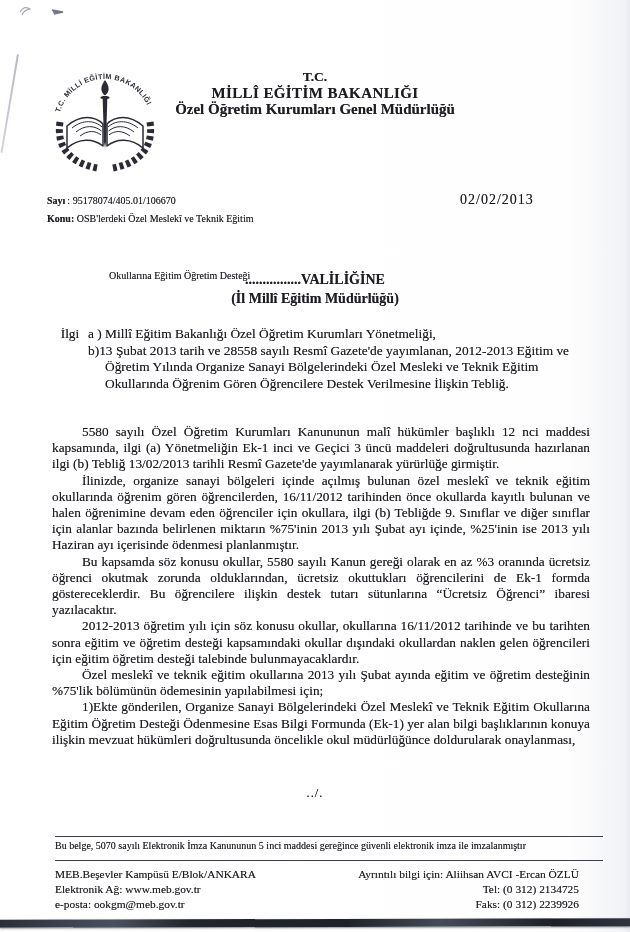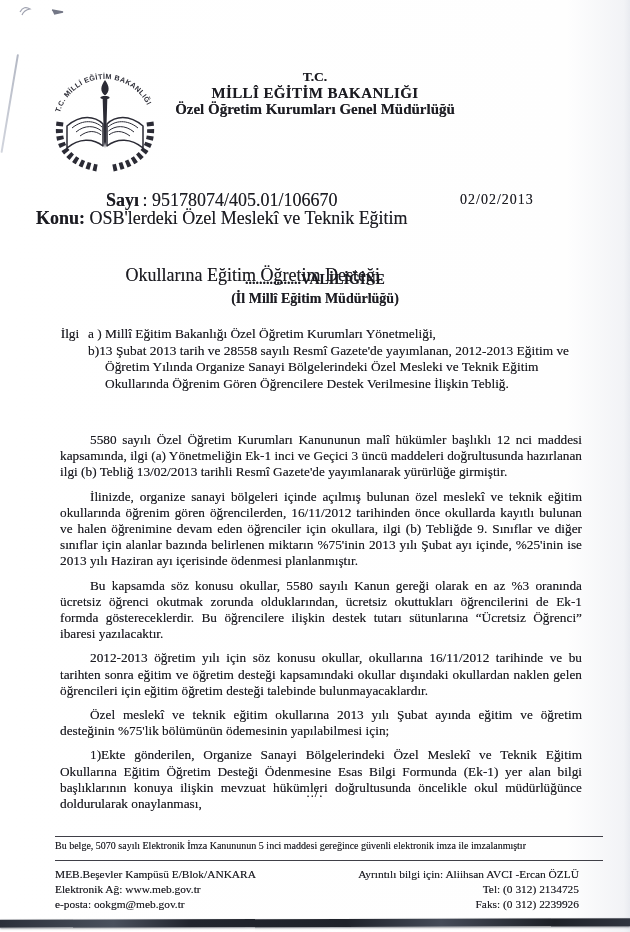--- a/index.html
+++ b/index.html
@@ -25,39 +25,39 @@
   .logo{position:absolute;top:64px;left:45px;width:120px;height:110px;}
 
   
   .header-text{position:absolute;top:69px;left:0;width:630px;text-align:center;
     font-weight:bold;line-height:16px;}
   .header-text .tc{font-size:13.5px;}
   .header-text .ministry{font-size:15px;letter-spacing:.4px;}
   .header-text .directorate{font-size:15px;}
 
   
-  .meta{position:absolute;top:192px;left:36px;font-size:18px;line-height:17.5px;text-align:center;}
+  .meta{position:absolute;top:192px;left:47px;font-size:10px;line-height:17.5px;}
   .meta .lbl{font-weight:bold;}
   .meta .konu-line2{padding-left:62px;margin-top:40px;}
   .date{position:absolute;top:192px;left:460px;font-size:14px;letter-spacing:1px;}
 
   
   .recipient{position:absolute;top:271px;left:0;width:630px;text-align:center;
     font-weight:bold;font-size:14px;line-height:18.5px;}
 
   
   .ilgi{position:absolute;top:326px;left:52px;width:540px;font-size:13.4px;line-height:16.5px;}
   .ilgi .row{display:flex;align-items:flex-start;}
   .ilgi .ilgi-label{flex:none;width:36px;text-align:center;}
   .ilgi .hang{width:502px;padding-left:17px;text-indent:-17px;}
 
   
   .body-text{position:absolute;top:424px;left:52px;width:538px;
     font-size:13.3px;line-height:16.2px;text-align:justify;}
-  .body-text p{margin:8px;text-indent:30px;}
+  .body-text p{margin:0;text-indent:30px;}
 
   .cont-mark{position:absolute;top:786px;left:0;width:630px;text-align:center;
     font-size:12.5px;letter-spacing:1px;}
 
   
   .sep{position:absolute;left:55px;width:548px;border-top:1.4px solid #3f3f47;}
   .sep-top{top:836px;}
   .sep-bottom{top:860px;}
   .esign-note{position:absolute;top:840px;left:55px;width:548px;font-size:10px;}
   .footer{position:absolute;top:867px;left:55px;width:524px;display:flex;

